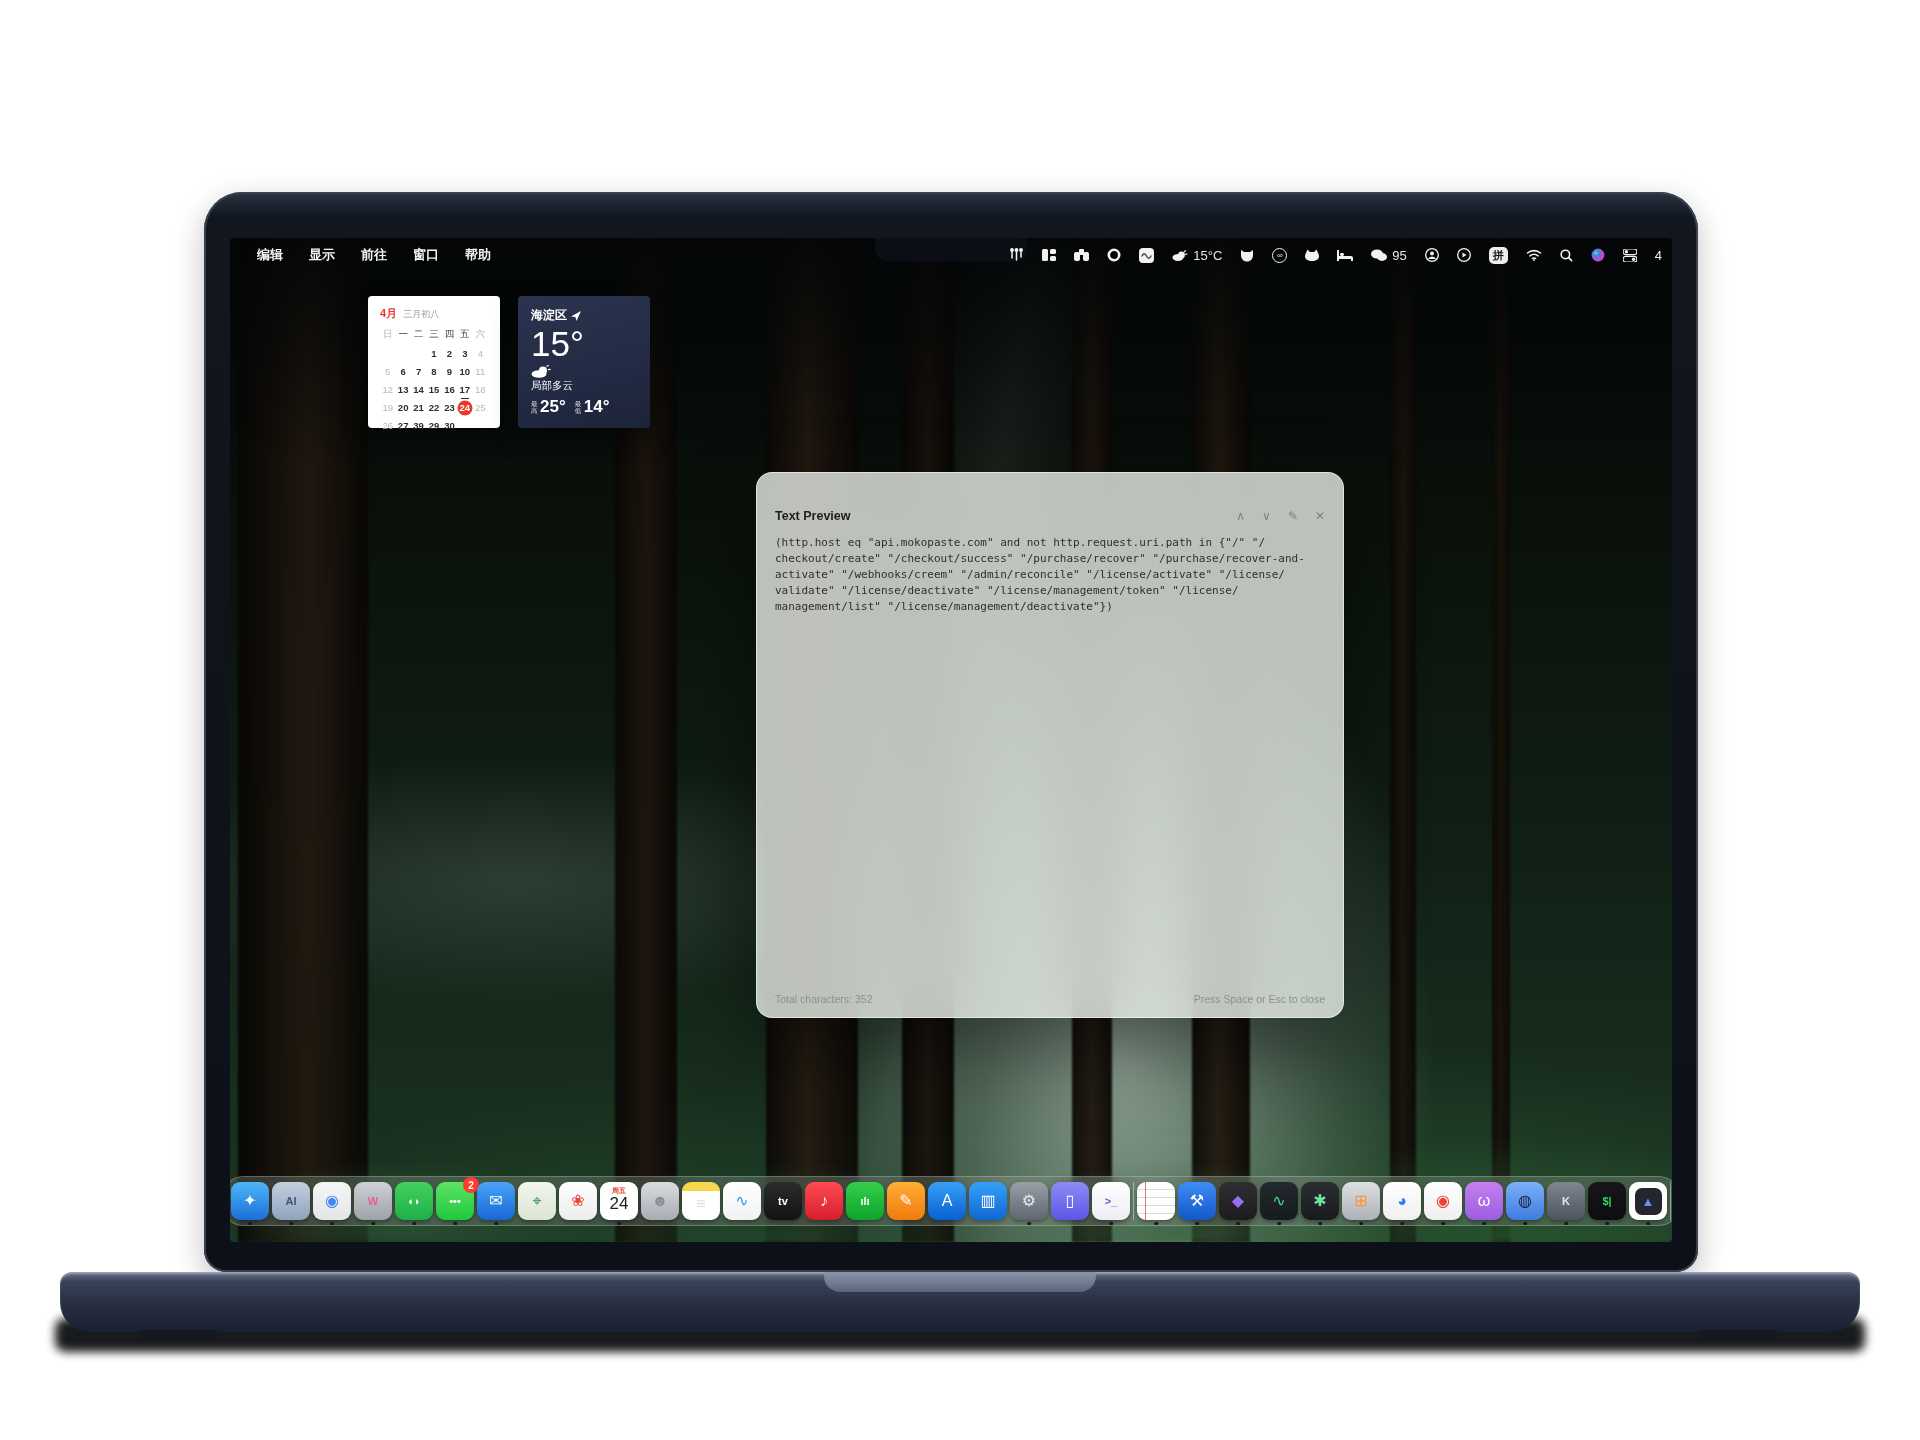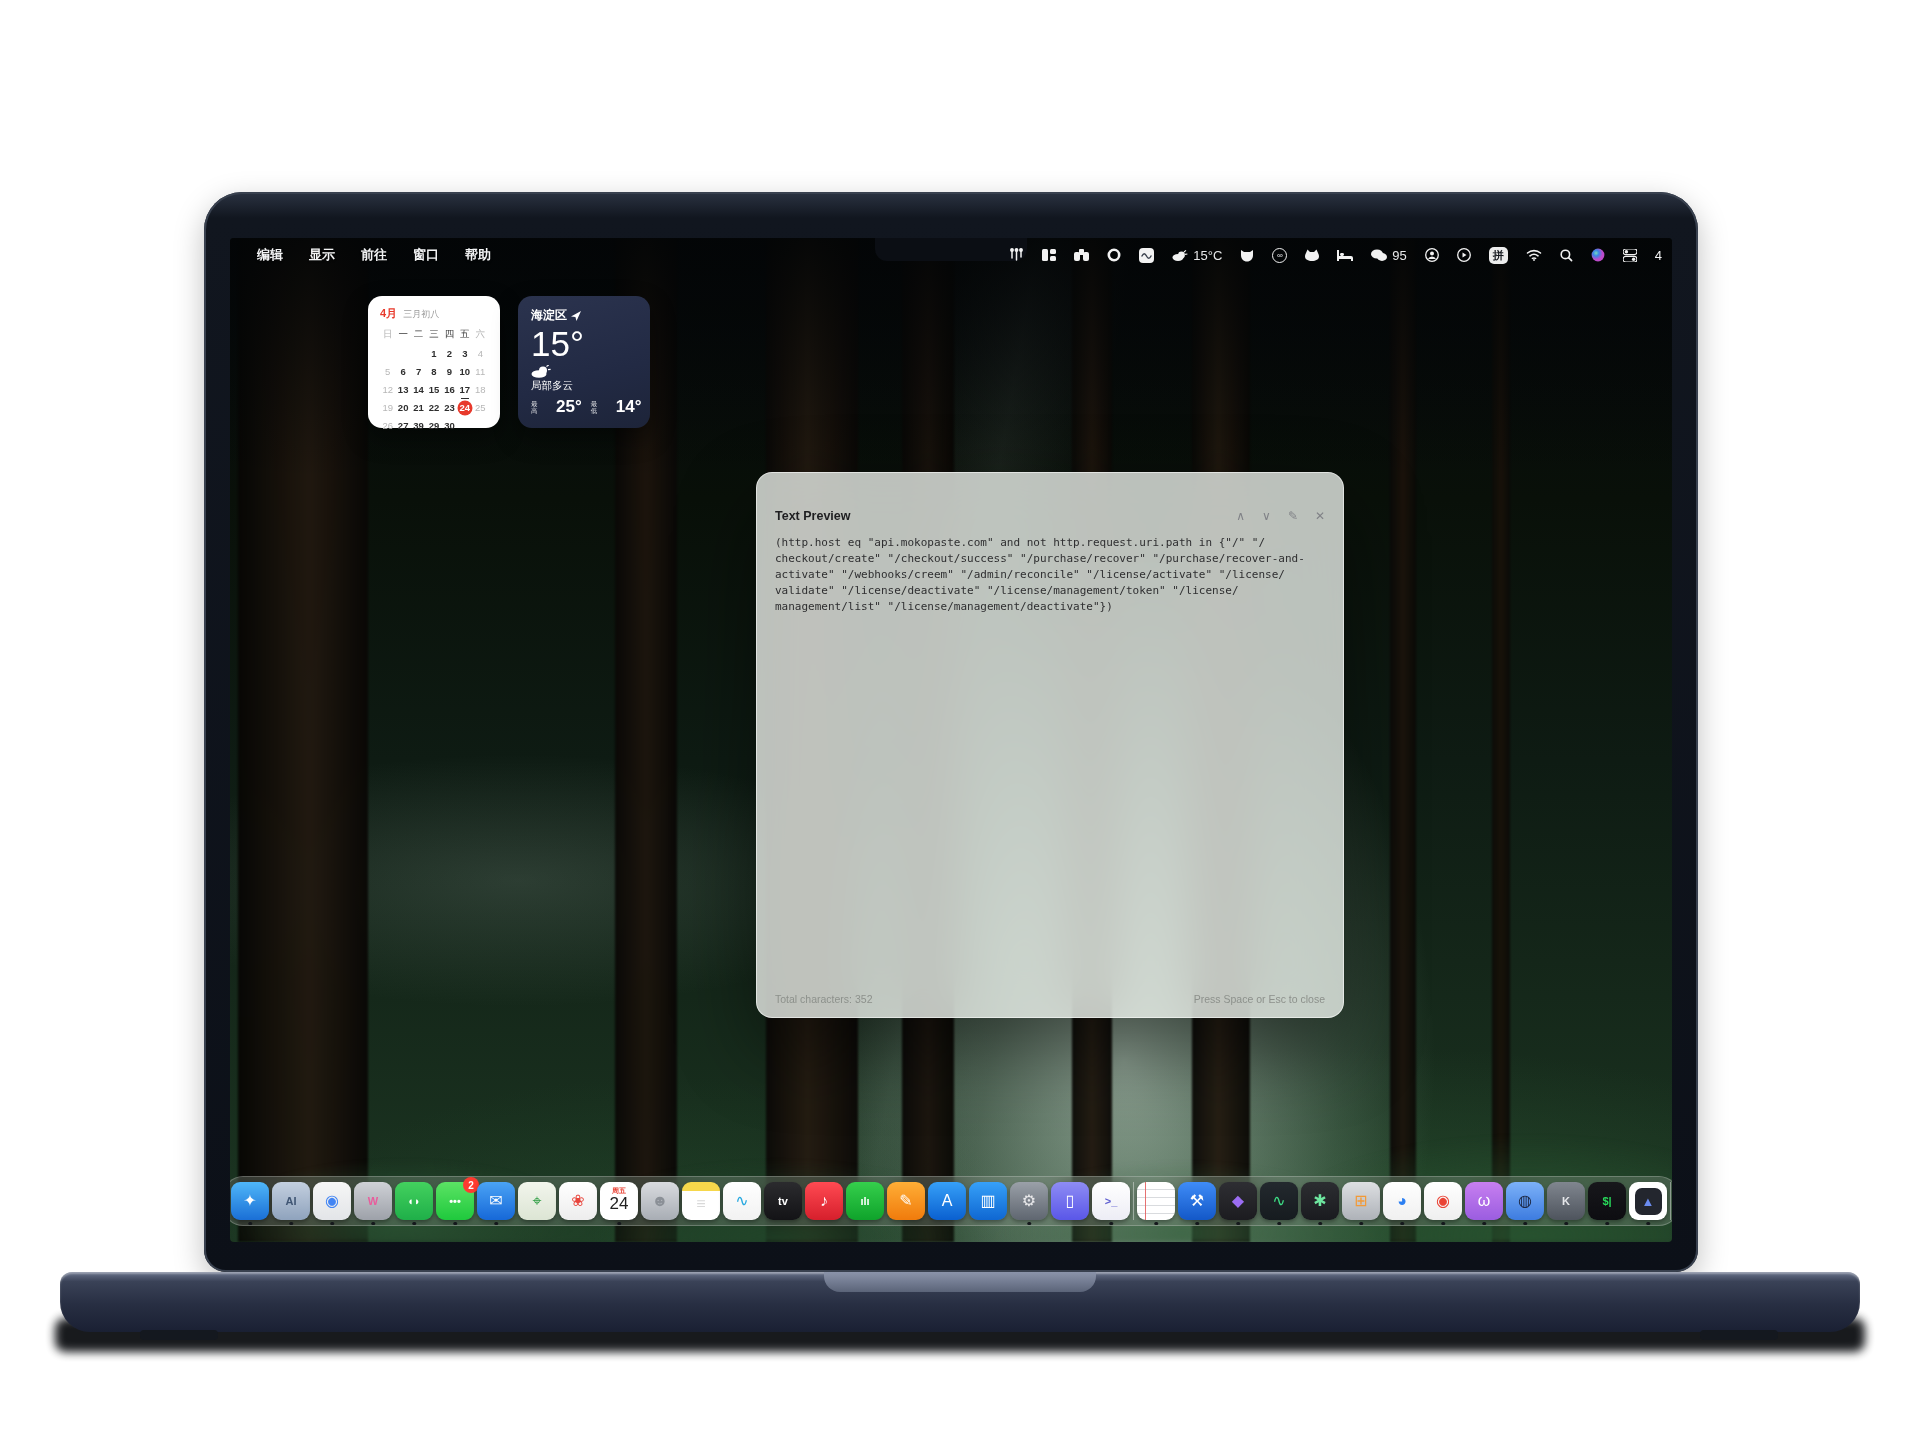--- a/index.html
+++ b/index.html
@@ -57,21 +57,21 @@
   .menus{display:flex;gap:0;margin-left:14px;}
   .menu-item{padding:0 13px;font-weight:700;cursor:default;}
   .status{margin-left:auto;display:flex;align-items:center;gap:18px;margin-right:10px;}
   .status .sicon{display:inline-flex;align-items:center;gap:5px;opacity:.95;}
   .status svg{display:block}
   .pill-ime{background:rgba(250,250,250,.95);color:#15181e;border-radius:5px;font-size:11px;
     font-weight:700;padding:1px 4px;text-shadow:none;}
   .clock-partial{font-size:13px;}
 
   
-  .widget{position:absolute;border-radius:14px;box-shadow:0 10px 24px rgba(0,0,0,.4);}
+  .widget{position:absolute;border-radius:4px;box-shadow:0 10px 24px rgba(0,0,0,.4);}
   .cal-widget{left:138px;top:58px;width:132px;height:132px;background:#ffffff;padding:10px 12px;box-sizing:border-box;}
   .cal-head{display:flex;align-items:baseline;gap:6px;font-size:11px;font-weight:700;}
   .cal-month{color:#e8392b;}
   .cal-lunar{color:#9b9b9b;font-weight:400;font-size:9px;}
   .cal-grid{display:grid;grid-template-columns:repeat(7,1fr);margin-top:5px;row-gap:2px;}
   .cal-wd,.cal-cell{font-size:9.5px;text-align:center;line-height:15px;color:#2e2e2e;font-weight:700;}
   .cal-wd{font-weight:400;color:#3a3a3a;}
   .cal-wd.mut{color:#b3b3b3;}
   .cal-cell{position:relative;height:16px;}
   .cal-cell.mut{color:#b7b7b7;font-weight:400;}
@@ -82,21 +82,21 @@
   .cal-cell.sel{z-index:0;}
 
   .weather-widget{left:288px;top:58px;width:132px;height:132px;color:#fff;
     background:linear-gradient(165deg,#2b334e 0%,#222a44 60%,#1d2439 100%);
     padding:11px 13px;box-sizing:border-box;display:flex;flex-direction:column;}
   .w-loc{font-size:12px;font-weight:700;display:flex;align-items:center;gap:4px;}
   .w-temp{font-size:35px;font-weight:300;line-height:1.05;margin-top:2px;}
   .w-cond{font-size:10.5px;margin-top:1px;}
   .w-cloud{margin-top:2px}
   .w-hl{margin-top:auto;display:flex;align-items:center;gap:9px;}
-  .w-pair{display:flex;align-items:center;gap:16px;}
+  .w-pair{display:flex;align-items:center;gap:0;}
   .w-stack{font-size:6.5px;line-height:1.15;width:9px;word-break:break-all;opacity:.85;}
   .w-val{font-size:17px;font-weight:600;}
 
   
   .panel{position:absolute;left:526px;top:234px;width:588px;height:546px;z-index:30;
     background:rgba(233,237,233,.80);backdrop-filter:blur(26px) saturate(1.3);
     border-radius:16px;border:1px solid rgba(255,255,255,.55);
     box-shadow:0 30px 80px rgba(0,0,0,.45);
     display:flex;flex-direction:column;box-sizing:border-box;padding:16px 18px 12px;}
   .search-row{display:flex;align-items:center;gap:10px;}

